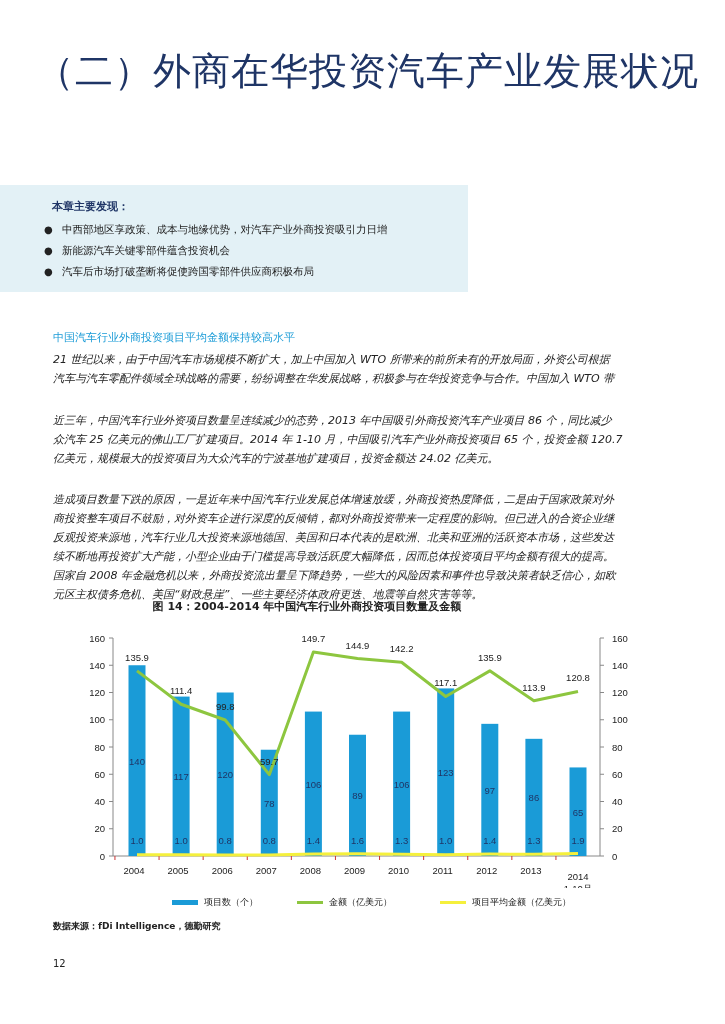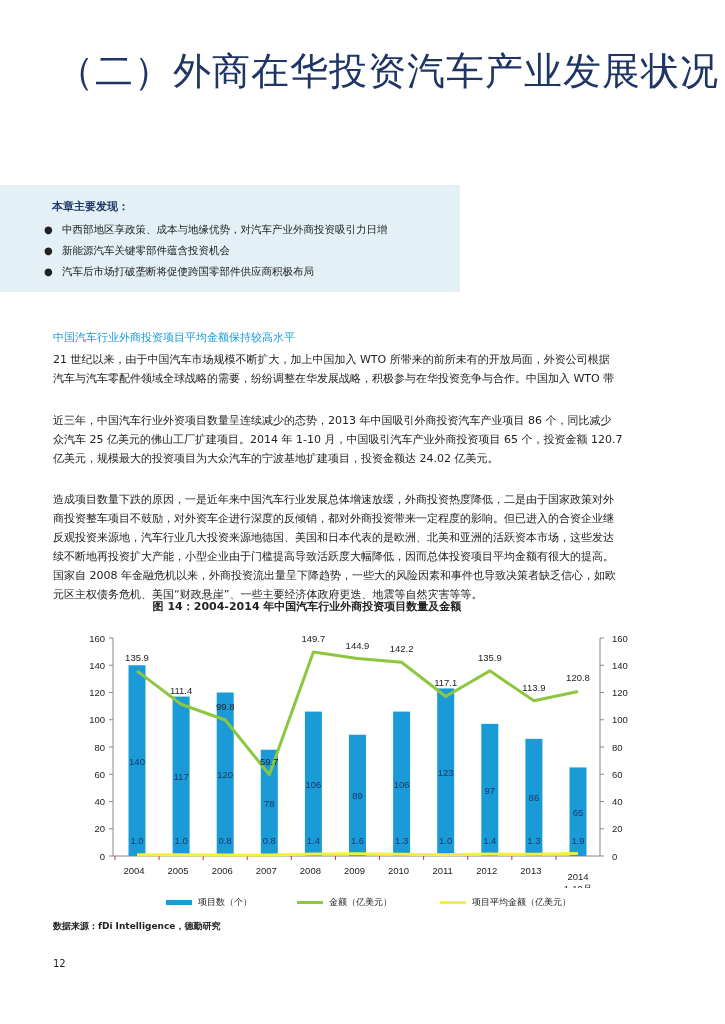--- a/index.html
+++ b/index.html
@@ -2,38 +2,39 @@
 <html><head>
 <meta charset="utf-8">
 <style>
   html, body { margin: 0; padding: 0; }
   body {
     width: 725px; height: 1024px; position: relative; background: #ffffff;
     font-family: "DejaVu Sans", "Liberation Sans", sans-serif; color: #222;
     overflow: hidden;
   }
   .title {
-    position: absolute; left: 56px; top: 46px; width: 660px;
+    position: absolute; left: 36px; top: 46px; width: 660px;
     font-family: "DejaVu Serif", "Liberation Serif", serif;
     font-size: 38px; color: #1f3566; letter-spacing: 1px; white-space: nowrap;
   }
   .findings {
     position: absolute; left: 0; top: 185px; width: 460px; height: 107px;
     background: #e3f1f6;
+    padding-left: 8px;
   }
   .findings .head {
     position: absolute; left: 52px; top: 14px; font-size: 11px; font-weight: bold; color: #1f3566;
   }
   .findings ul { position: absolute; left: 40px; top: 34px; margin: 0; padding: 0; list-style: none; }
   .findings li { font-size: 10.5px; height: 21px; line-height: 21px; white-space: nowrap; position: relative; padding-left: 22px; }
   .findings li .dot { position: absolute; left: 4px; top: 0; font-size: 10px; }
   .section-head {
     position: absolute; left: 53px; top: 330px; font-size: 11px; font-weight: normal; color: #1a9bd7;
   }
-  .para { position: absolute; left: 53px; width: 640px; font-size: 11px; line-height: 19px; color: #222; }
+  .para { position: absolute; left: 53px; width: 640px; font-size: 11px; line-height: 19px; color: #222; font-style: italic; }
   .para .ln { white-space: nowrap; display: block; }
   .fig-title {
     position: absolute; left: 0; width: 614px; top: 599px; text-align: center;
     font-size: 11px; font-weight: bold; color: #222;
   }
   svg text { font-family: "Liberation Sans", "DejaVu Sans", sans-serif; }
   .legend { position: absolute; top: 896px; left: 0; width: 725px; font-size: 9px; color: #222; }
   .legend .item { position: absolute; display: flex; align-items: center; white-space: nowrap; }
   .legend .swatch { display: inline-block; width: 26px; margin-right: 6px; }
   .source { position: absolute; left: 53px; top: 920px; font-size: 9px; font-weight: bold; color: #222; }
@@ -182,21 +183,21 @@
     <text x="354.5" y="246" font-size="9.5" text-anchor="middle" fill="#222">2009</text>
     <text x="398.6" y="246" font-size="9.5" text-anchor="middle" fill="#222">2010</text>
     <text x="442.7" y="246" font-size="9.5" text-anchor="middle" fill="#222">2011</text>
     <text x="486.8" y="246" font-size="9.5" text-anchor="middle" fill="#222">2012</text>
     <text x="530.9000000000001" y="246" font-size="9.5" text-anchor="middle" fill="#222">2013</text>
     <text x="578" y="252" font-size="9.5" text-anchor="middle" fill="#222">2014</text>
     <text x="578" y="264" font-size="9.5" text-anchor="middle" fill="#222">1-10月</text>
   </svg>
 
 <div class="legend">
-  <div class="item" style="left:166px">
+  <div class="item" style="left:172px">
     <span class="swatch" style="height:5px;background:#1a9bd7"></span>
     <span>项目数（个）</span>
   </div>
   <div class="item" style="left:297px">
     <span class="swatch" style="height:3px;background:#8dc63f"></span>
     <span>金额（亿美元）</span>
   </div>
   <div class="item" style="left:440px">
     <span class="swatch" style="height:3px;background:#f5f03c"></span>
     <span>项目平均金额（亿美元）</span>

